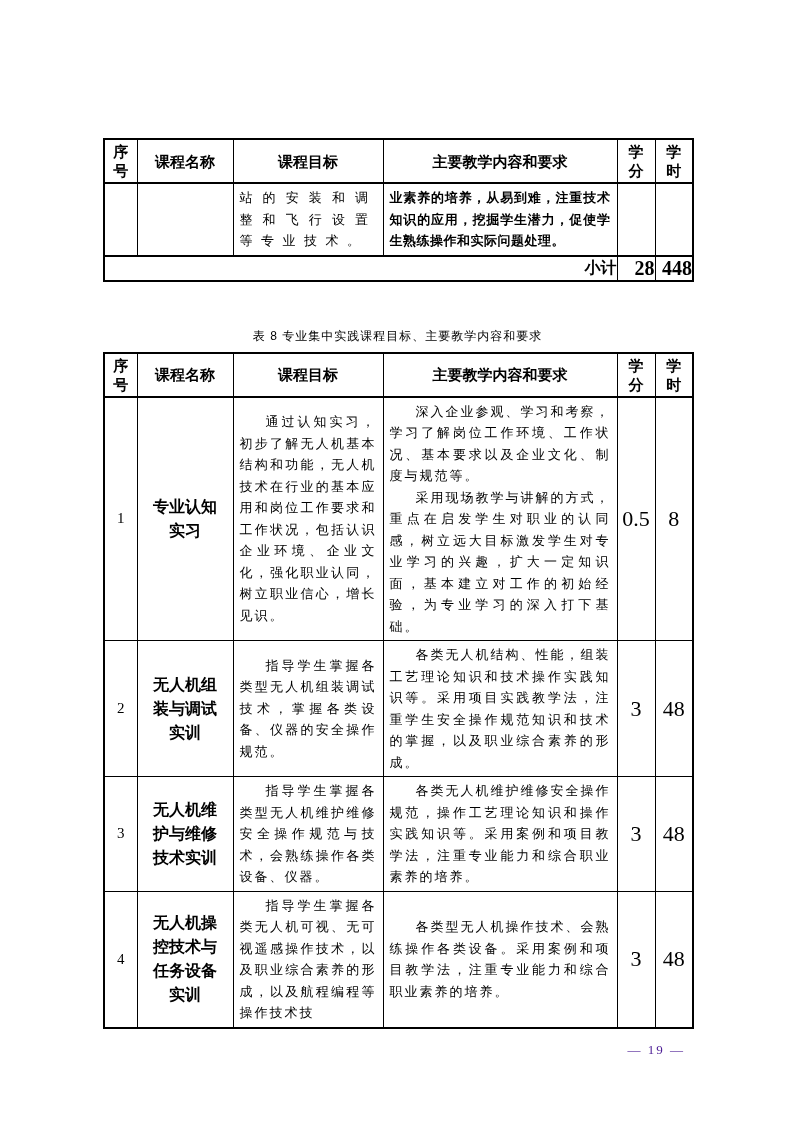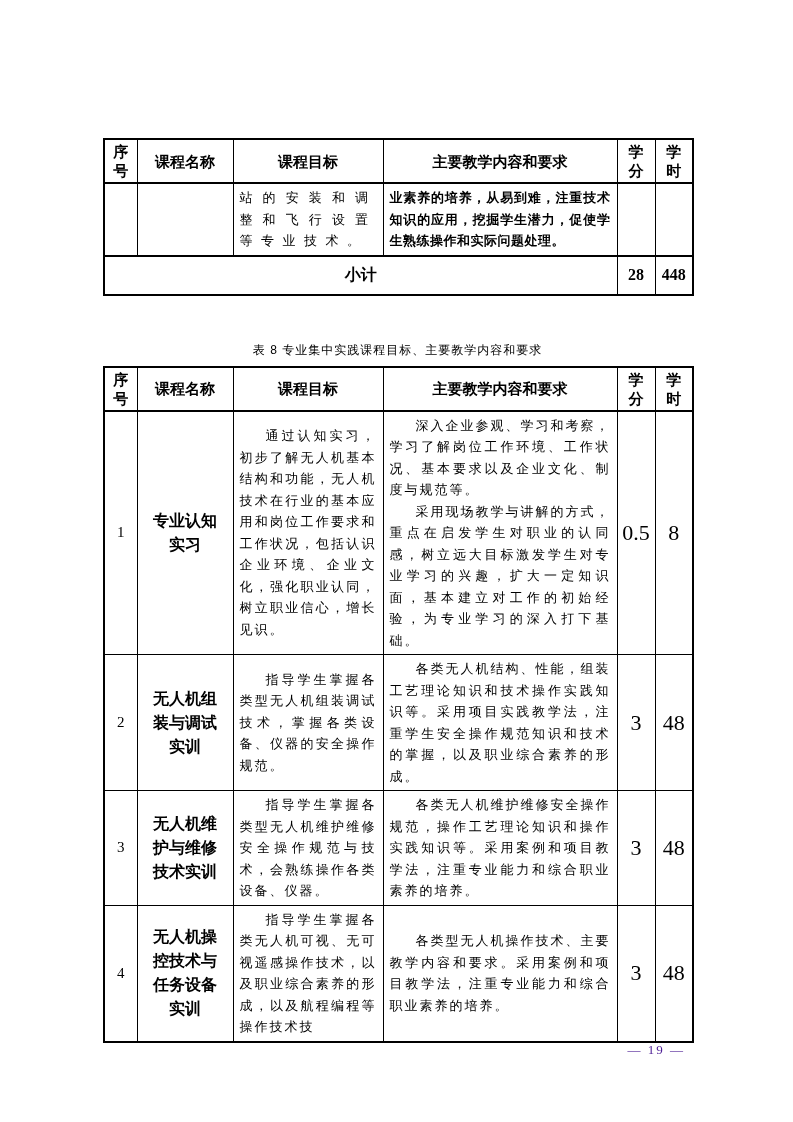--- a/index.html
+++ b/index.html
@@ -37,26 +37,26 @@
   .t1-content { letter-spacing: 0.5px; font-weight: bold; }
 
   .name-cell {
     font-family: "Liberation Sans", "DejaVu Sans", sans-serif;
     font-weight: bold; font-size: 16px; line-height: 24px;
     text-align: center; white-space: pre-line;
   }
   .num-cell { font-size: 22px; text-align: center; }
   .seq-cell { font-size: 15px; text-align: center; }
 
-  .subtotal-row td { border-top: 2px solid #000; height: 39px; }
+  .subtotal-row td { border-top: 2px solid #000; height: 25px; text-align: right; }
   .subtotal-label {
     font-family: "Liberation Sans", "DejaVu Sans", sans-serif;
     font-weight: bold; font-size: 16px; text-align: center;
   }
-  .subtotal-num { font-weight: bold; font-size: 16px; text-align: center; }
+  .subtotal-num { font-weight: bold; font-size: 20px; text-align: center; }
 
   .r-t1 { height: 64px; }
   .r1 { height: 230px; }
   .r2 { height: 125px; }
   .r3 { height: 98px; }
   .r4 { height: 129px; }
 
   .table8-title {
     margin: 44px 0 5px 0;
     font-family: "Liberation Sans", "DejaVu Sans", sans-serif;
@@ -186,21 +186,21 @@
     <tr class="r4">
       <td class="seq-cell">4</td>
       <td class="name-cell">无人机操
 控技术与
 任务设备
 实训</td>
       <td class="txt-cell">
         <p>指导学生掌握各类无人机可视、无可视遥感操作技术，以及职业综合素养的形成，以及航程编程等操作技术技</p>
       </td>
       <td class="txt-cell">
-        <p>各类型无人机操作技术、主要教学内容和要求。采用案例和项目教学法，注重专业能力和综合职业素养的培养。</p>
+        <p>各类型无人机操作技术、会熟练操作各类设备。采用案例和项目教学法，注重专业能力和综合职业素养的培养。</p>
       </td>
       <td class="num-cell">3</td>
       <td class="num-cell">48</td>
     </tr>
   </tbody>
     </table>
 
 </div>
 
 <div class="pagination">— 19 —</div>

